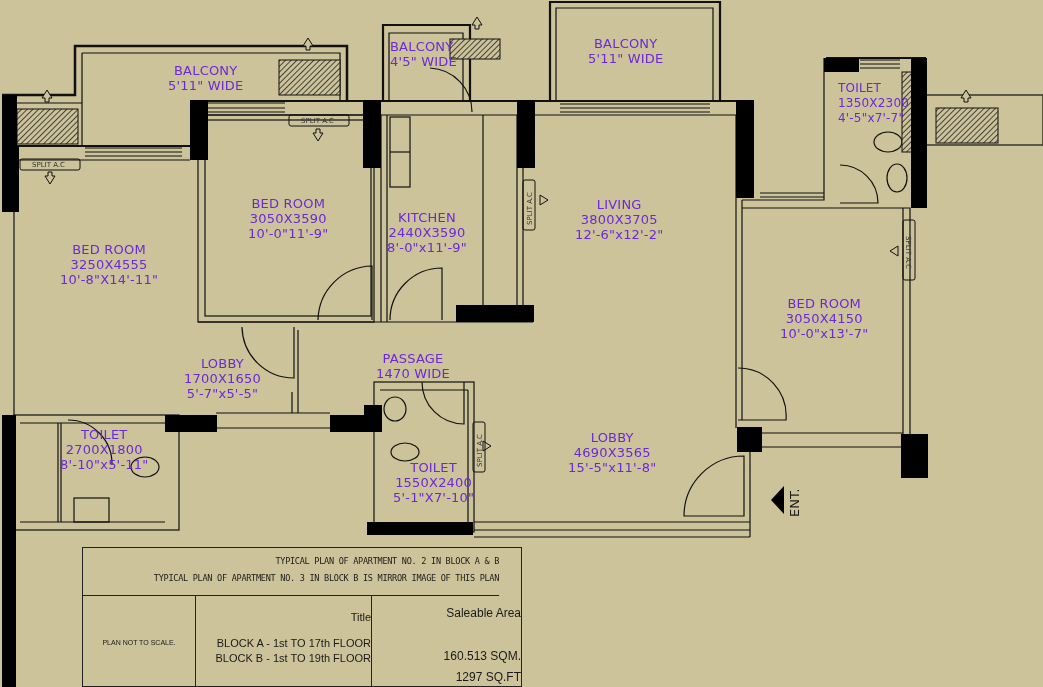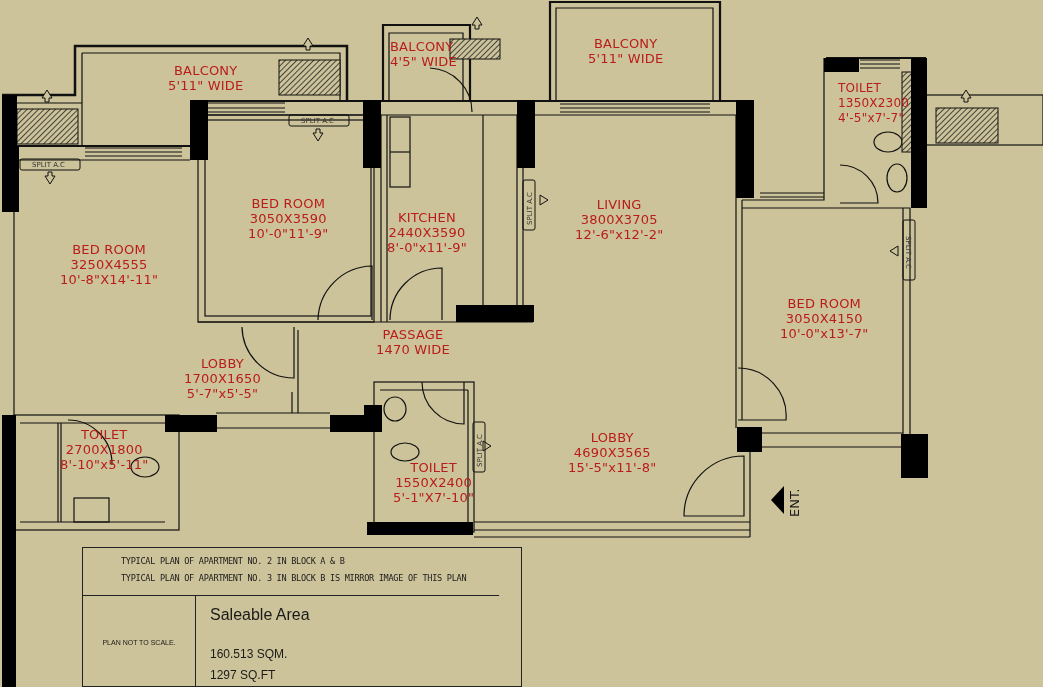--- a/index.html
+++ b/index.html
@@ -1,29 +1,29 @@
 <!DOCTYPE html>
 <html><head>
 <meta charset="utf-8">
 <style>
   html, body { margin:0; padding:0; }
   body { width:1043px; height:687px; background:#cdc39a; position:relative; overflow:hidden; font-family:"DejaVu Sans", sans-serif; color:#1a1a1a; }
   #plan { position:absolute; left:0; top:0; }
-  .lbl { position:absolute; text-align:center; font-size:13px; line-height:15px; color:#b91c1c; white-space:nowrap; letter-spacing:0.2px; }
+  .lbl { position:absolute; text-align:center; font-size:13px; line-height:15px; color:#6d28d9; white-space:nowrap; letter-spacing:0.2px; }
   .lbl span { display:block; }
   .ac-lbl { font-size:7px; fill:#333; font-family:"DejaVu Sans", sans-serif; }
   .ent { position:absolute; font-size:13px; transform:rotate(-90deg); transform-origin:left top; }
-  #legend { position:absolute; left:82px; top:547px; width:440px; height:140px; border:1.5px solid #222; box-sizing:border-box; }
+  #legend { position:absolute; left:82px; top:547px; width:440px; height:140px; border:1.5px solid #222; box-sizing:border-box;text-align:right; }
   #legend .note { height:48px; border-bottom:1.5px solid #222; padding:5px 0 0 40px; box-sizing:border-box; font-family:"DejaVu Sans Mono", monospace; font-size:9px; line-height:17px; letter-spacing:-0.3px; transform:scaleX(0.95); transform-origin:left; }
   #legend .row { display:flex; height:92px; }
   #legend .c1 { width:112px; border-right:1.5px solid #222; display:flex; align-items:center; justify-content:center; font-family:"Liberation Sans", sans-serif; font-size:7px; }
   #legend .c2 { width:176px; border-right:1.5px solid #222; padding:14px 0 0 11px; box-sizing:border-box; font-family:"Liberation Sans", sans-serif; font-size:11px; line-height:15px; }
   #legend .c2 .t { margin-bottom:11px; }
   #legend .c3 { flex:1; padding:10px 0 0 14px; box-sizing:border-box; font-family:"Liberation Sans", sans-serif; }
-  #legend .c3 .sa { font-size:16px; margin-bottom:20px; }
+  #legend .c3 .sa { font-size:12px; margin-bottom:26px; }
   #legend .c3 .big { font-size:12px; line-height:21px; }
 </style>
 </head>
 <body>
 
 <svg id="plan" width="1043" height="687" viewBox="0 0 1043 687">
   <defs>
     <pattern id="hatch" width="4" height="4" patternUnits="userSpaceOnUse" patternTransform="rotate(45)">
       <rect width="4" height="4" fill="#cdc39a"></rect>
       <line x1="0" y1="0" x2="0" y2="4" stroke="#222" stroke-width="1.6"></line>
@@ -218,21 +218,21 @@
 <div class="lbl" style="left:575px; top:197px;">
     <span>LIVING</span>
     <span>3800X3705</span>
     <span>12'-6"x12'-2"</span>
   </div>
 <div class="lbl" style="left:780px; top:296px;">
     <span>BED ROOM</span>
     <span>3050X4150</span>
     <span>10'-0"x13'-7"</span>
   </div>
-<div class="lbl" style="left:376px; top:327px;">
+<div class="lbl" style="left:376px; top:351px;">
     <span>PASSAGE</span>
     <span>1470 WIDE</span>
   </div>
 <div class="lbl" style="left:184px; top:356px;">
     <span>LOBBY</span>
     <span>1700X1650</span>
     <span>5'-7"x5'-5"</span>
   </div>
 <div class="lbl" style="left:60px; top:427px;">
     <span>TOILET</span>
@@ -252,19 +252,24 @@
 
 <div class="ent" style="left:787px; top:517px;">ENT.</div>
 
 <div id="legend">
   <div class="note">
     <div>TYPICAL PLAN OF APARTMENT NO. 2 IN BLOCK A &amp; B</div>
     <div>TYPICAL PLAN OF APARTMENT NO. 3 IN BLOCK B IS MIRROR IMAGE OF THIS PLAN</div>
   </div>
   <div class="row">
     <div class="c1">PLAN NOT TO SCALE.</div>
+    <div class="c2">
+      <div class="t">Title</div>
+      <div>BLOCK A - 1st TO 17th FLOOR</div>
+      <div>BLOCK B - 1st TO 19th FLOOR</div>
+    </div>
     <div class="c3">
       <div class="sa">Saleable Area</div>
       <div class="big">160.513 SQM.</div>
       <div class="big">1297 SQ.FT</div>
     </div>
   </div>
 </div>
 
 </body></html>

